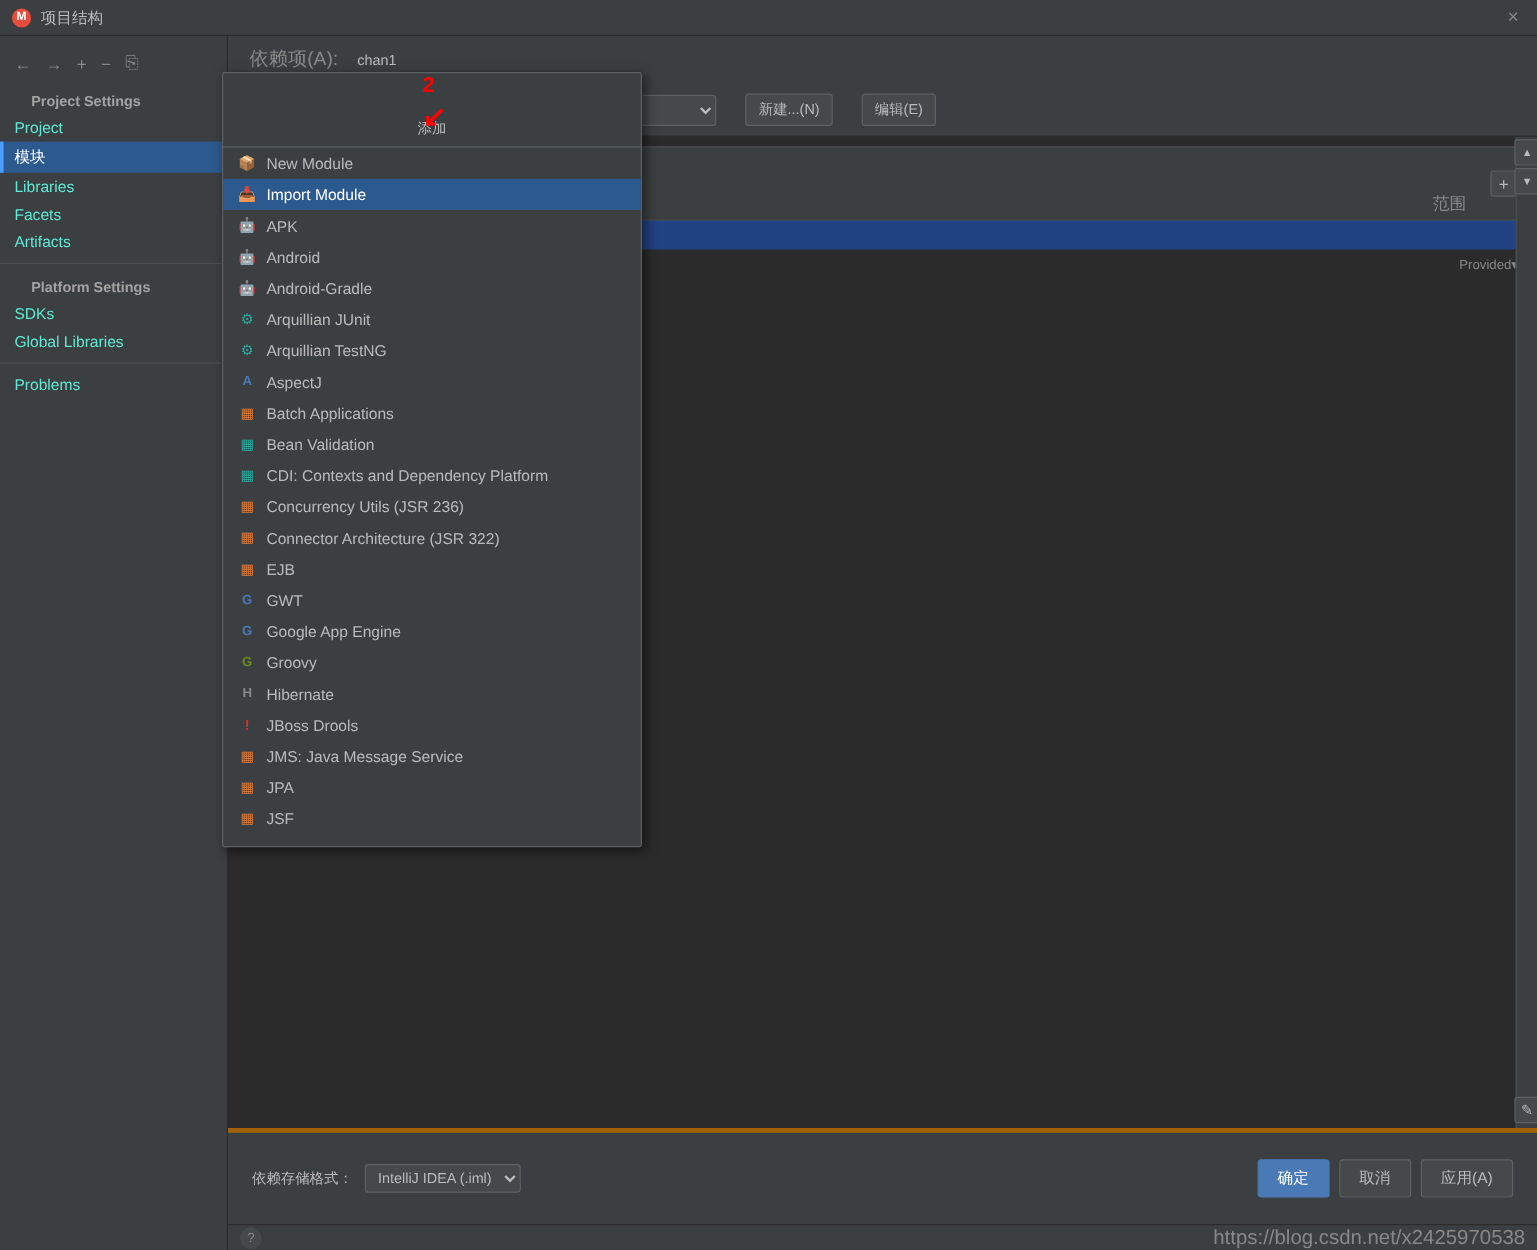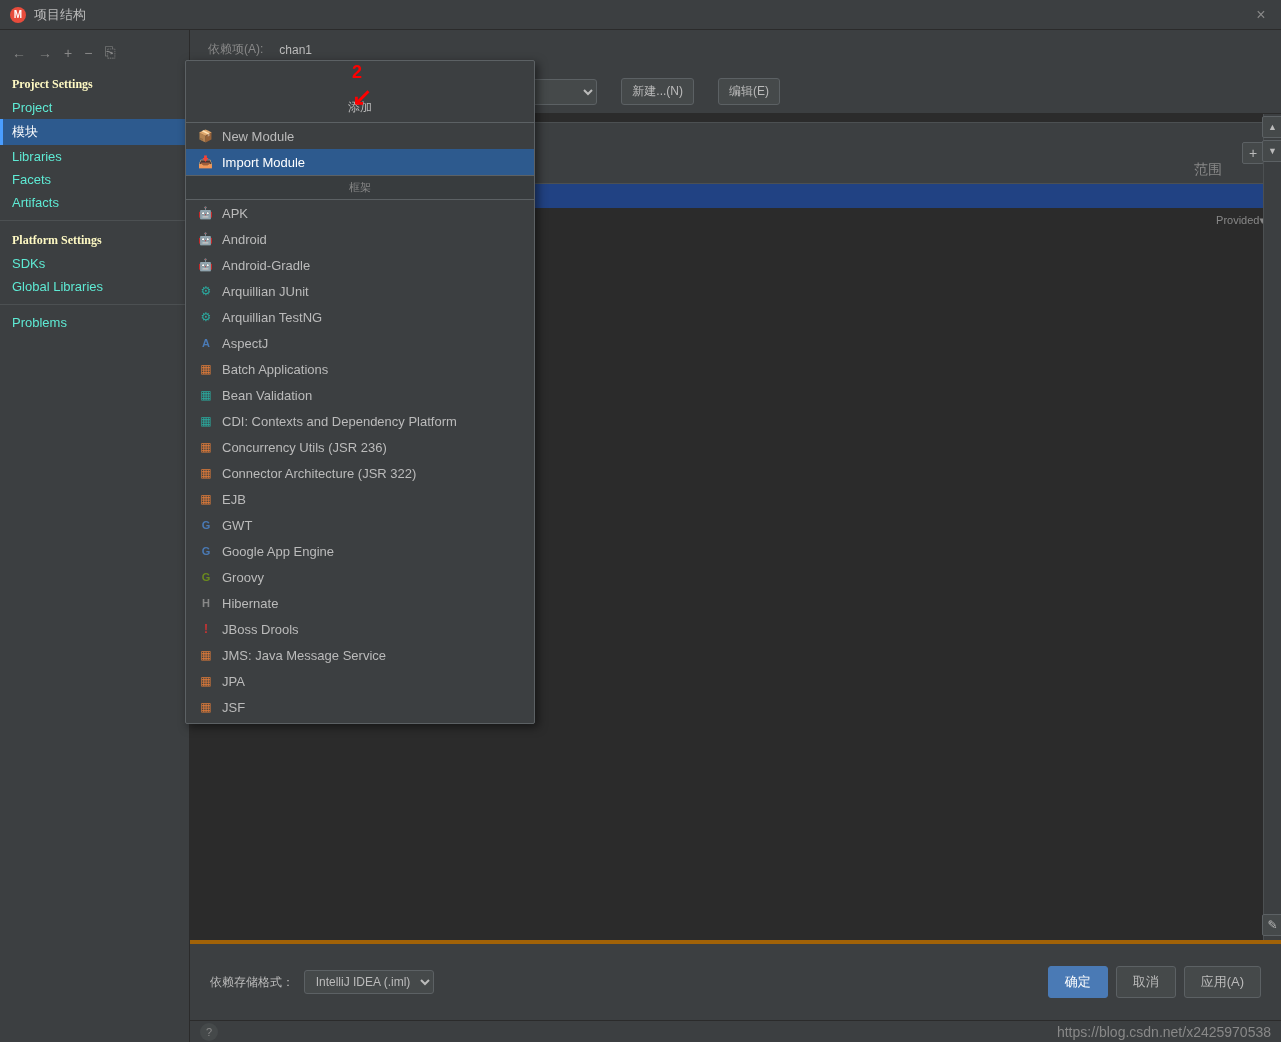--- a/index.html
+++ b/index.html
@@ -85,23 +85,22 @@
       color: #888;
       cursor: pointer;
       font-size: 14px;
       padding: 2px 4px;
       border-radius: 3px;
     }
 
     .sidebar-section-label {
       font-size: 12px;
       font-weight: bold;
-      color: #fef9c3;
-      padding: 6px 12px 4px 12px;
-      font-family: Liberation Serif, serif;
+      color: #a3a3a3;
+      padding: 6px 12px 4px 26px;
     }
 
     .sidebar-item {
       padding: 4px 12px;
       cursor: pointer;
       color: #5eead4;
       font-size: 13px;
       border-radius: 0;
     }
     .sidebar-item.selected {
@@ -134,21 +133,21 @@
       display: flex;
       align-items: center;
       padding: 6px 10px;
       gap: 6px;
       border-bottom: 1px solid #3c3f41;
       background: #3c3f41;
       min-height: 40px;
     }
     .toolbar-label {
       color: #888;
-      font-size: 12px;
+      font-size: 16px;
       margin-left: 8px;
     }
 
     
     .panel-row {
       display: flex;
       flex: 1;
       overflow: hidden;
     }
 
@@ -163,21 +162,20 @@
     }
     .dep-row.selected { background: #214283; color: white; }
     .form-select {
       background: #45494a;
       border: 1px solid #5c6164;
       color: #bbbbbb;
       padding: 3px 6px;
       border-radius: 3px;
       font-size: 12px;
       cursor: pointer;
-      text-align: center;
     }
     .form-btn {
       background: #45494a;
       border: 1px solid #5c6164;
       color: #bbbbbb;
       padding: 4px 10px;
       border-radius: 3px;
       font-size: 12px;
       cursor: pointer;
     }
@@ -225,21 +223,21 @@
       height: 22px;
       background: #3c3f41;
       display: flex;
       align-items: center;
       padding: 0 10px;
       justify-content: space-between;
       border-top: 1px solid #2b2b2b;
     }
     .status-text {
       color: #888;
-      font-size: 14px;
+      font-size: 17px;
     }
 
     
     .dropdown-overlay {
       position: absolute;
       top: 60px;
       left: 185px;
       width: 350px;
       background: #3c3f41;
       border: 1px solid #5c6164;
@@ -456,21 +454,20 @@
 
     <div class="dropdown-item">
       <span class="icon-box icon-green">📦</span>
       <span>New Module</span>
     </div>
     <div class="dropdown-item selected-item">
       <span class="icon-box icon-blue">📥</span>
       <span>Import Module</span>
     </div>
 
-    <div class="dropdown-section-label">框架</div>
 
     <div class="dropdown-item">
       <span class="icon-box icon-green">🤖</span>
       <span>APK</span>
     </div>
     <div class="dropdown-item">
       <span class="icon-box icon-green">🤖</span>
       <span>Android</span>
     </div>
     <div class="dropdown-item">

